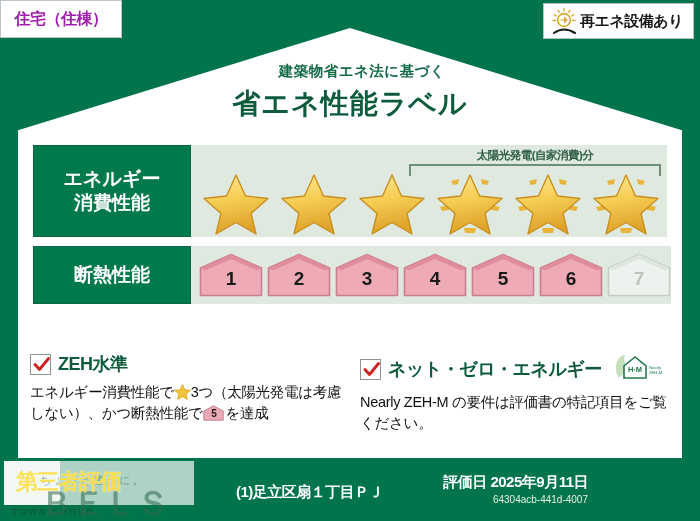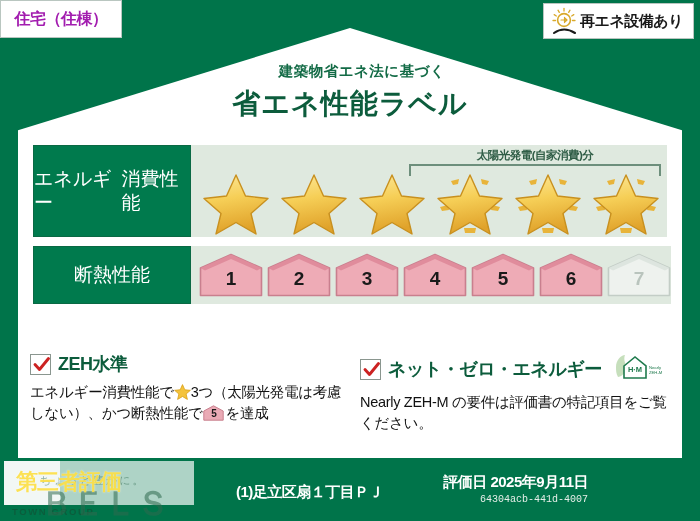--- a/index.html
+++ b/index.html
@@ -67,25 +67,26 @@
   }
 
   
   #rows { position: absolute; left: 33px; top: 145px; width: 634px; z-index: 5; }
 
   .perf-row { display: flex; align-items: stretch; }
   .row-label {
     width: 158px; flex: 0 0 158px;
     background: #007a4d;
     color: #ffffff;
-    display: flex; flex-direction: row;
+    display: flex; flex-direction: column;
     align-items: center; justify-content: center;
-    font-weight: normal; font-size: 19px; line-height: 1.25;
+    font-weight: bold; font-size: 19px; line-height: 1.25;
     letter-spacing: 0px;
     border: 1px solid #0a6944;
+    text-align: right;
   }
   .row-value {
     flex: 1 1 auto;
     background: #dfe9df;
     position: relative;
     display: flex; align-items: flex-end; justify-content: flex-start;
   }
 
   
   #energy-row .row-label { height: 92px; }
@@ -174,21 +175,21 @@
   #footer-date {
     position: absolute; right: 12px; top: 14px;
     text-align: right;
   }
   #footer-date .d {
     font-size: 15px; font-weight: bold; color: #ffffff;
     letter-spacing: -0.5px;
   }
   #footer-date .id {
     font-size: 10px; color: #e6efe9; margin-top: 2px;
-    font-family: Liberation Mono, monospace;
+    font-family: Liberation Sans, sans-serif;
   }
 
   
   #wm-town {
     position: absolute; left: 4px; bottom: 2px; width: 170px; height: 58px;
     z-index: 8; opacity: 0.95;
   }
   #wm-town .box { position: absolute; left: 0; top: 0; width: 56px; height: 44px; background: #ffffff; }
   #wm-town .bar { position: absolute; left: 56px; top: 0; width: 134px; height: 44px; background: rgba(255,255,255,0.72); }
   #wm-town .tg {

